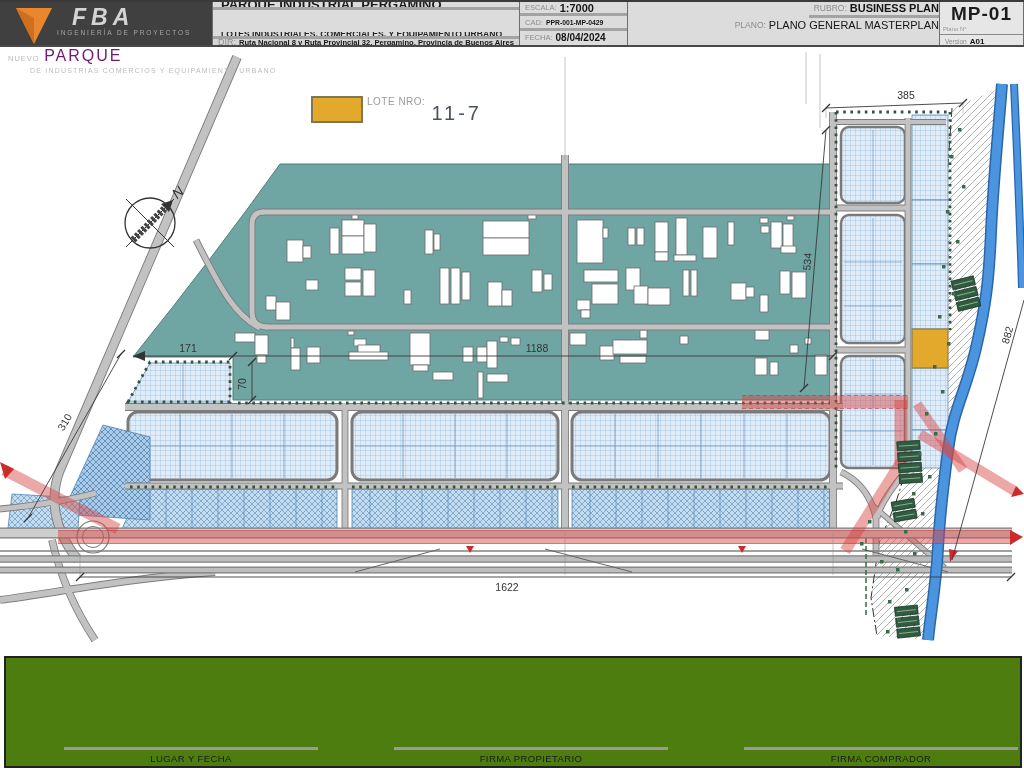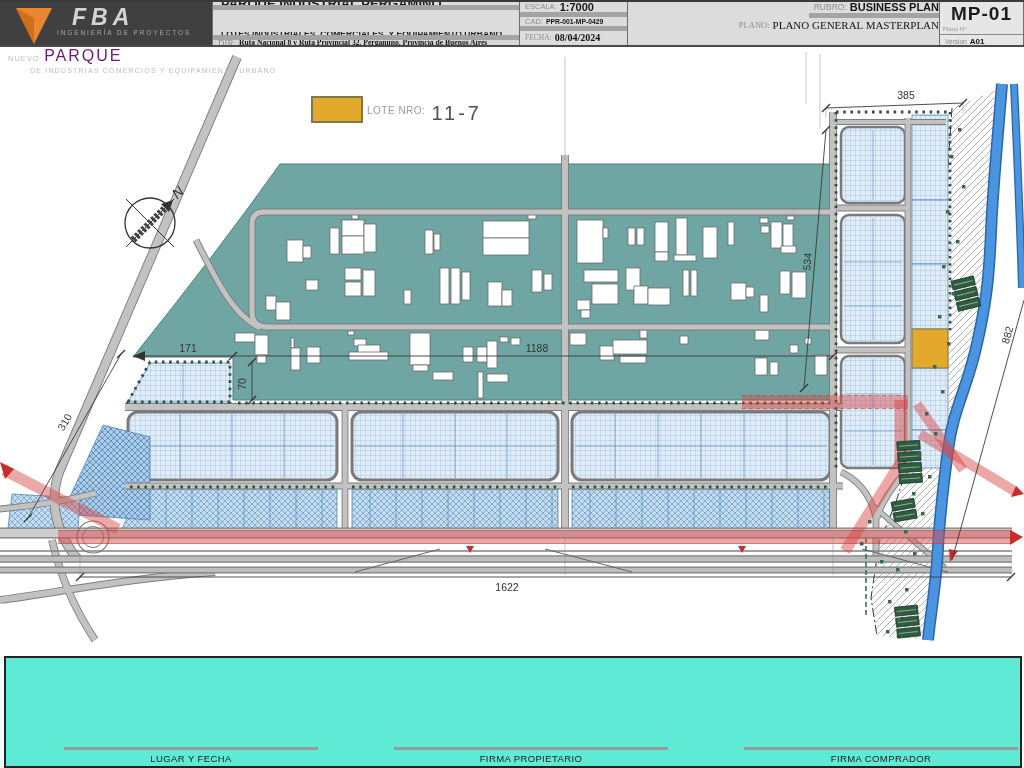--- a/index.html
+++ b/index.html
@@ -4,22 +4,22 @@
 <style>
   html,body{margin:0;padding:0;background:#fff;}
   body{width:1024px;height:768px;position:relative;overflow:hidden;
        font-family:"Liberation Sans", sans-serif;color:#1c1c1c;}
   .abs{position:absolute;}
   
   .tb{position:absolute;left:0;top:0;width:1024px;height:47px;display:flex;
       background:#dcdcdc;border-top:2px solid #3a3a3a;border-bottom:2px solid #4a4a4a;box-sizing:border-box;}
   .tb .cell{border-right:1px solid #6e6e6e;box-sizing:border-box;height:100%;}
   .tb .rows{display:flex;flex-direction:column;height:100%;}
-  .tb .row{border-bottom:5px solid #a3a3a3;box-sizing:border-box;display:flex;align-items:center;overflow:hidden;white-space:nowrap;}
-  .tb .row:last-child{border-bottom:none;font-family:Liberation Serif, serif;}
+  .tb .row{border-bottom:3px solid #a3a3a3;box-sizing:border-box;display:flex;align-items:center;overflow:hidden;white-space:nowrap;}
+  .tb .row:last-child{border-bottom:none;}
   .lab{color:#8d8d8d;font-size:7.5px;margin:0 3px 0 5px;}
   .val{color:#151515;font-weight:bold;}
   .logo-cell{width:213px;background:#404040;position:relative;}
   .logo-fba{position:absolute;left:72px;top:2px;font-size:23px;font-weight:bold;font-style:italic;
             letter-spacing:5px;color:#d4d4d4;}
   .logo-tag{position:absolute;left:57px;top:27px;font-size:6.5px;letter-spacing:1.9px;color:#a5a5a5;}
   .c-title{width:307px;}
   .c-title .r1{font-weight:bold;font-size:13px;padding-left:8px;height:16px;}
   .c-title .r2{font-size:8.6px;font-weight:bold;padding-left:8px;height:14px;color:#222;margin-top:22px;}
   .c-title .r3{font-size:7.6px;height:15px;background:#d6d6d6;}
@@ -37,25 +37,25 @@
   
   .ghead{position:absolute;left:8px;top:48px;width:280px;color:#b5b5b5;line-height:1;}
   .g-sm{font-size:7.5px;letter-spacing:1px;color:#bcbcbc;}
   .g-lg{font-size:16px;letter-spacing:2px;color:#701a75;}
   .g-line2{font-size:7px;letter-spacing:1.2px;margin:3px 0 2px 22px;color:#bcbcbc;}
   .g-line3{margin-left:20px;}
   .g-xl{font-size:21px;letter-spacing:2px;color:#b2b2b2;}
   
   .legend{position:absolute;left:311px;top:96px;display:flex;align-items:flex-end;}
   .swatch{width:48px;height:23px;background:#E2A92C;border:2px solid #7f7752;}
-  .leg-lab{font-size:10px;color:#9a9a9a;margin:0 6px 7px 4px;letter-spacing:0.5px;}
+  .leg-lab{font-size:10px;color:#9a9a9a;margin:0 6px 16px 4px;letter-spacing:0.5px;}
   .leg-val{font-size:20px;color:#49525e;letter-spacing:3px;margin-bottom:-2px;}
   
   .footer-box{position:absolute;left:4px;top:656px;width:1014px;height:108px;
-              border:2px solid #222;background:#5eead4;}
+              border:2px solid #222;background:#4d7c0f;}
   .sig{position:absolute;top:89px;text-align:center;}
   .sig .line{height:3px;background:#9a9a9a;margin-bottom:3px;}
   .sig .slab{font-size:9.5px;color:#1a1a1a;letter-spacing:0.4px;}
   svg text{font-family:"Liberation Sans", sans-serif;}
 </style>
 </head>
 <body>
 
 <svg class="abs" style="left:0;top:0;" width="1024" height="768" viewBox="0 0 1024 768">
   <defs>

